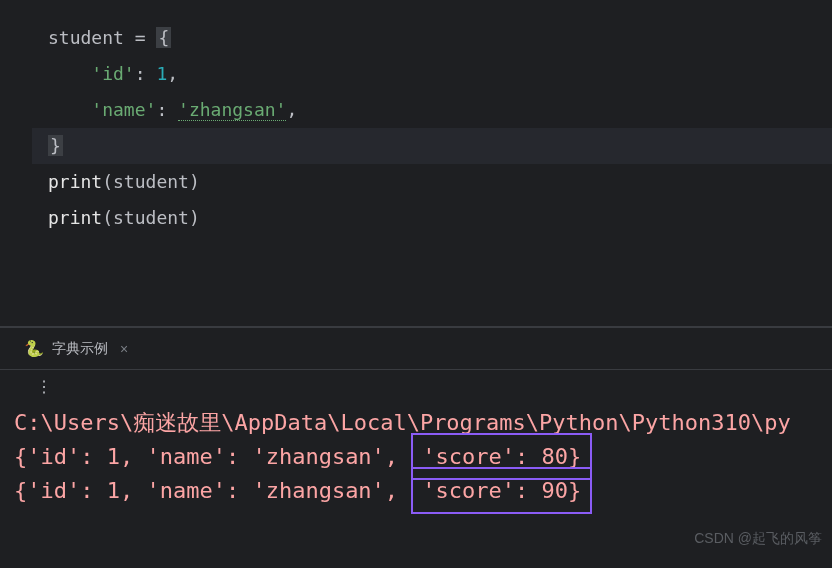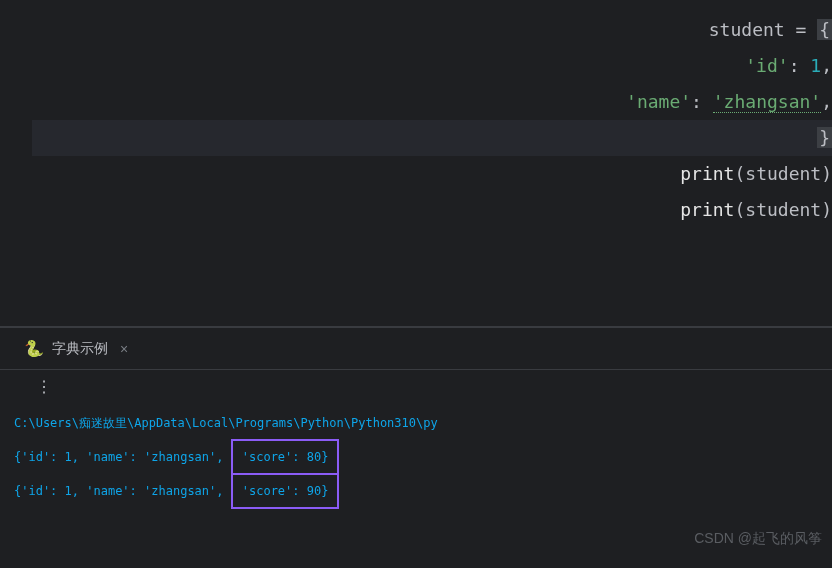--- a/index.html
+++ b/index.html
@@ -28,22 +28,21 @@
     .line-num {
       color: #4a4c52;
       font-size: 16px;
       text-align: right;
       padding-right: 8px;
       height: 36px;
       line-height: 36px;
     }
     .code-area {
       flex: 1;
-      padding-top: 12px;
-      text-align: right;
+      padding-top: 20px;
     }
     .code-line {
       height: 36px;
       line-height: 36px;
       font-size: 18px;
       white-space: pre;
       padding-left: 16px;
     }
     .line-highlight {
       background: #26282e;
@@ -101,22 +100,22 @@
       color: #bcbec4;
     }
     .dots-icon {
       font-size: 16px;
     }
     .output {
       padding-left: 14px;
       padding-top: 4px;
     }
     .output-line {
-      color: #0ea5e9;
-      font-size: 12px;
+      color: #fca5a5;
+      font-size: 22px;
       line-height: 34px;
       white-space: pre;
       font-family: 'Consolas', 'Monaco', monospace;
     }
     .highlight-box {
       border: 2px solid #8b5cf6;
       display: inline;
       padding: 9px;
     }
     .watermark {

